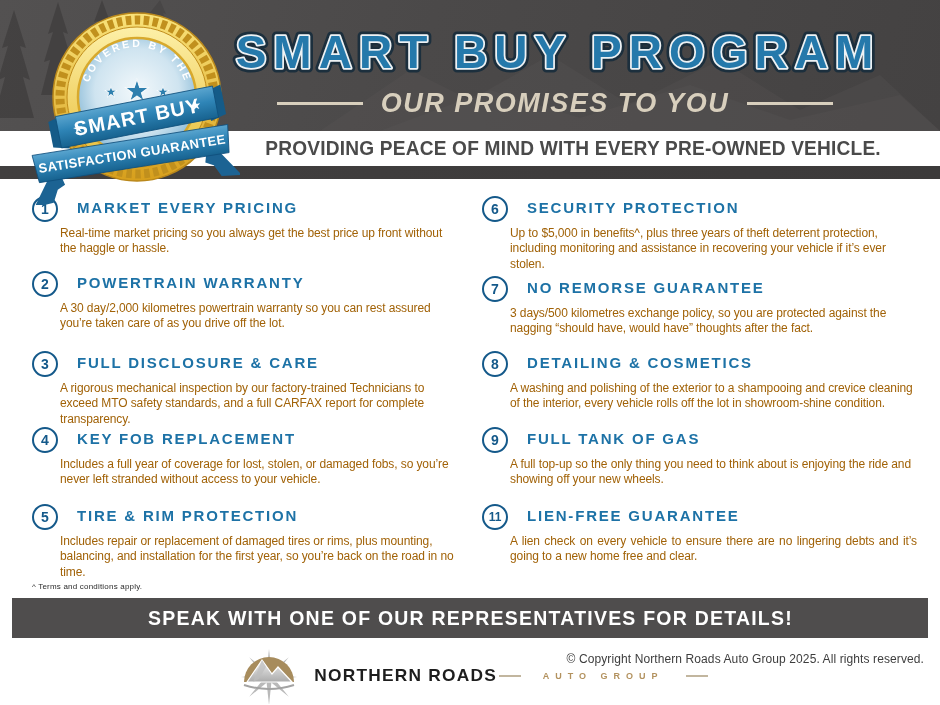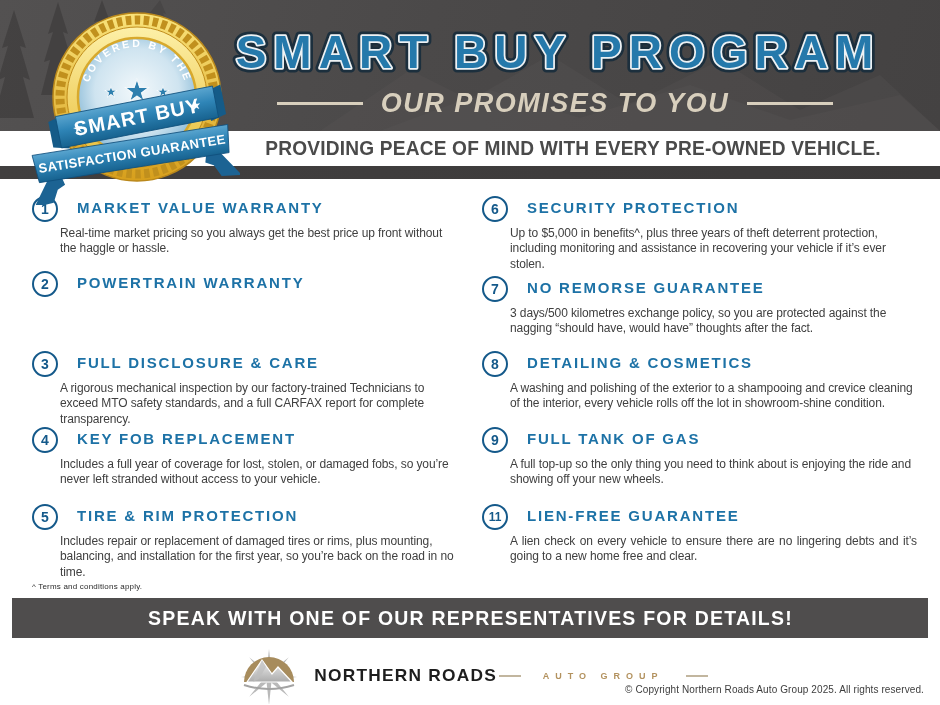--- a/index.html
+++ b/index.html
@@ -61,21 +61,21 @@
   .num-badge{
     position:absolute;left:0;top:-1px;width:22px;height:22px;border:2.6px solid #14598a;
     border-radius:50%;display:flex;align-items:center;justify-content:center;
     font-weight:bold;font-size:14px;color:#14598a;background:#ffffff;
   }
   .promise-title{
     margin:0;padding:2px 0 0 45px;font-size:15px;font-weight:bold;color:#1d72a6;
     letter-spacing:1.8px;line-height:1.2;white-space:nowrap;
   }
   .promise-desc{
-    margin:9px 0 0 28px;font-size:12px;line-height:15.4px;color:#404040;letter-spacing:-0.1px;
+    margin:9px 0 0 28px;font-size:12px;line-height:15.4px;color:#a16207;letter-spacing:-0.1px;
   }
   .col-left .promise-desc{width:396px;}
   .col-right .promise-desc{width:407px;}
   .promise-desc.justify{text-align:justify;}
 
   .footnote{
     position:absolute;top:582px;left:32px;font-size:8px;color:#2b2b2b;letter-spacing:0.2px;
   }
 
   
@@ -98,21 +98,21 @@
   .logo-name{
     font-size:17px;font-weight:bold;color:#1d1d1d;letter-spacing:1.2px;white-space:nowrap;
     transform:scaleX(1.02);
   }
   .logo-subrow{display:flex;align-items:center;gap:22px;width:100%;justify-content:center;}
   .logo-dash{width:22px;height:2px;background:#c2b69f;}
   .logo-sub{
     font-size:9px;font-weight:bold;color:#b3925f;letter-spacing:6px;white-space:nowrap;
   }
   .copyright{
-    position:absolute;top:684px;right:16px;font-size:10px;color:#3d3d3d;letter-spacing:0.1px;
+    position:absolute;top:652px;right:16px;font-size:12px;color:#3d3d3d;letter-spacing:0.1px;
   }
 </style>
 </head>
 <body>
 
 <div class="page">
 
   <div class="header-dark">
     <svg class="header-texture" width="220" height="131" viewBox="0 0 220 131" style="opacity:.55">
       <g fill="#383636">
@@ -202,28 +202,29 @@
       <polygon points="8,134 206,134 203,162 11,162" fill="url(#ribgrad)" stroke="#0f4f7c" stroke-width="0.8"></polygon>
       <text class="rib2-text" x="107" y="152.5" text-anchor="middle">SATISFACTION GUARANTEE</text>
     </g>
   </svg>
 
   <div class="col col-left">
     <div class="promise" style="top:0">
       <div class="num-badge">
           <span>1</span>
         </div>
-      <h3 class="promise-title">MARKET VALUE WARRANTY</h3>
+      <h3 class="promise-title">MARKET EVERY PRICING</h3>
       <p class="promise-desc">Real-time market pricing so you always get the best price up front without the haggle or hassle.</p>
     </div>
     <div class="promise" style="top:75px">
       <div class="num-badge">
           <span>2</span>
         </div>
       <h3 class="promise-title">POWERTRAIN WARRANTY</h3>
+      <p class="promise-desc">A 30 day/2,000 kilometres powertrain warranty so you can rest assured you’re taken care of as you drive off the lot.</p>
     </div>
     <div class="promise" style="top:155px">
       <div class="num-badge">
           <span>3</span>
         </div>
       <h3 class="promise-title">FULL DISCLOSURE &amp; CARE</h3>
       <p class="promise-desc">A rigorous mechanical inspection by our factory-trained Technicians to exceed MTO safety standards, and a full CARFAX report for complete transparency.</p>
     </div>
     <div class="promise" style="top:231px">
       <div class="num-badge">

